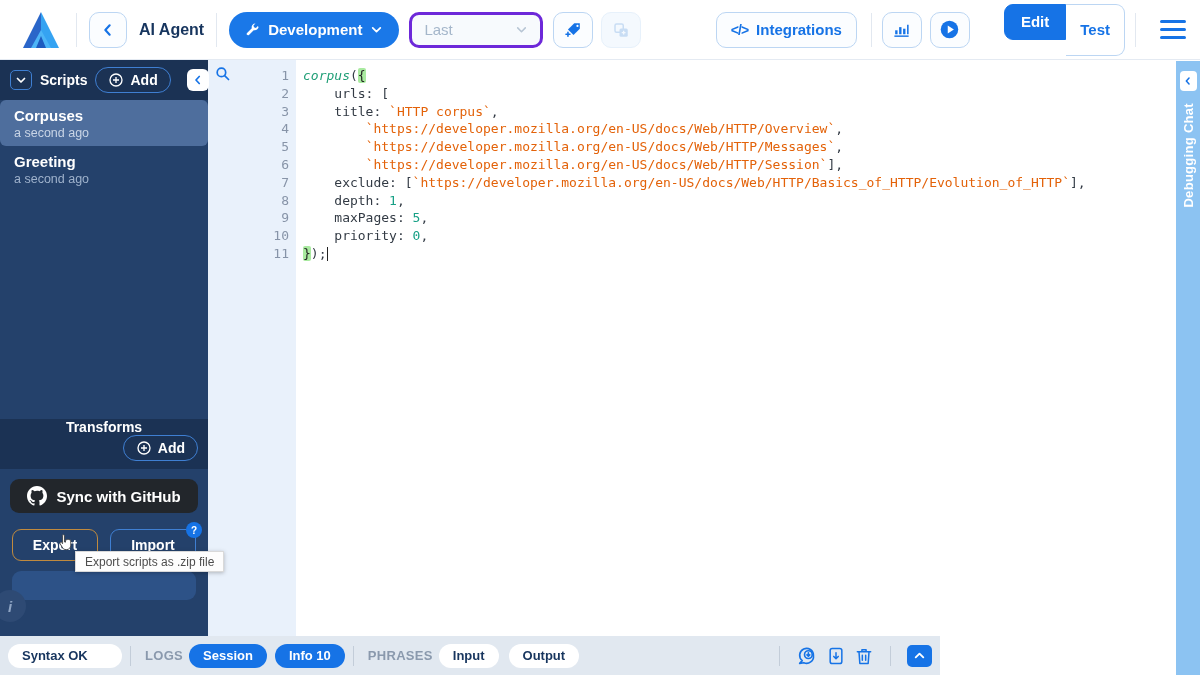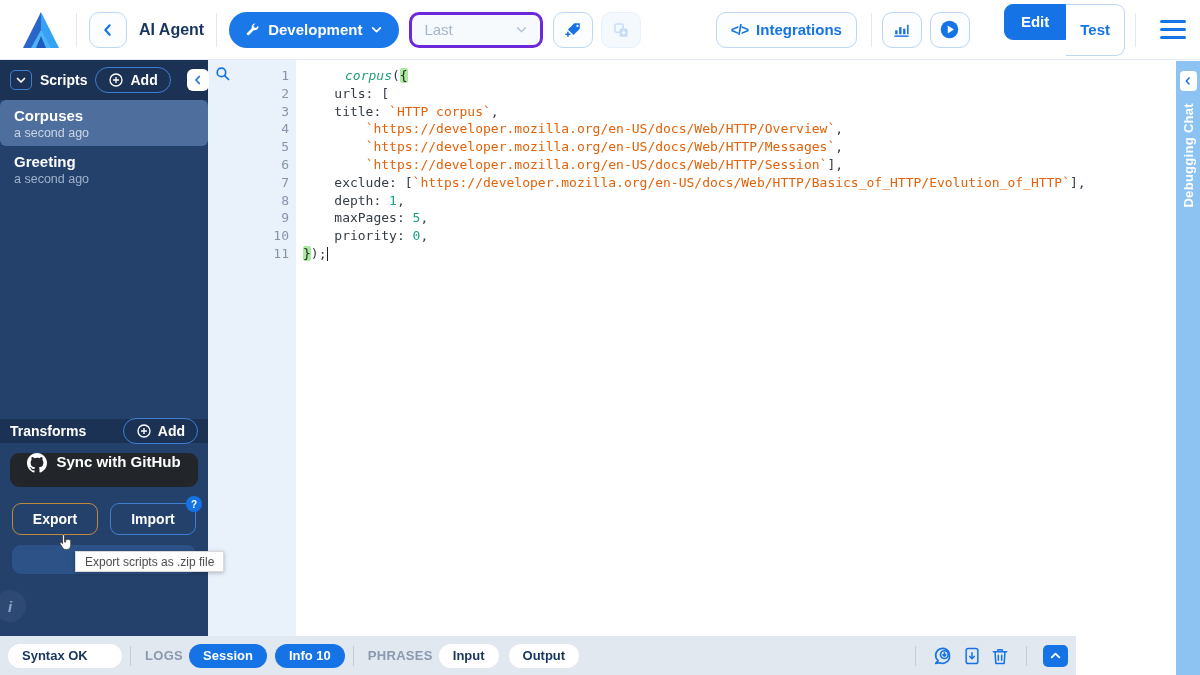--- a/index.html
+++ b/index.html
@@ -45,23 +45,23 @@
              color:#fff; font-size:14px; font-weight:600; display:flex; align-items:center; gap:6px;
              padding:12px 12px; cursor:pointer; flex:none;text-align:center; }
   .sb-collapse { margin-left:8px; width:22px; height:22px; background:#fff; border-radius:6px; color:#1673e6;
                  display:flex; align-items:center; justify-content:center; cursor:pointer; flex:none; }
   .sb-item { padding:7px 14px 6px; cursor:pointer; flex:none; }
   .sb-item.selected { background:#4e6e9d;border-radius:6px; }
   .sb-item-name { color:#fff; font-size:15px; font-weight:700; }
   .sb-item-meta { color:#9fb2cc; font-size:12.5px; margin-top:2px; }
   .sb-item.selected .sb-item-meta { color:#c9d5e6; }
   .sb-gap { height:227px; flex:none; }
-  .sb-transforms { height:24px; }
+  .sb-transforms { height:50px;flex-direction:column; }
   .gh-btn { margin:10px 10px 0; height:34px; background:#22262b; border-radius:9px; color:#fff; font-size:15px;
-            font-weight:600; display:flex; align-items:flex-start; justify-content:center; gap:9px; cursor:pointer; flex:none; }
+            font-weight:600; display:flex; align-items:center; justify-content:center; gap:9px; cursor:pointer; flex:none; }
   .exp-row { margin:16px 12px 0; display:flex; gap:12px; flex:none; }
   .sb-btn { flex:1; height:32px; border-radius:9px; background:transparent; color:#fff; font-size:14px; font-weight:600;
             display:flex; align-items:center; justify-content:center; cursor:pointer; position:relative; }
   .export-btn { border:1.5px solid #c08a3e; }
   .import-btn { border:1.5px solid #3f7fd2; }
   .import-badge { position:absolute; top:-8px; right:-7px; width:16px; height:16px; border-radius:50%;
                   background:#1673e6; color:#fff; font-size:10px; font-weight:700; display:flex;
                   align-items:center; justify-content:center; }
   .hidden-btn { margin:10px 12px 0; height:29px; background:#2d5287; border-radius:9px; flex:none; cursor:pointer; }
   .tooltip { position:absolute; left:75px; top:491px; height:21px; background:#fdfdfd; color:#4d4d4d;
@@ -73,37 +73,37 @@
               display:flex; align-items:center; justify-content:center; }
 
   
   .gutter { position:absolute; top:60px; left:208px; width:88px; height:576px; background:#e9f1fb; }
   .search-ic { position:absolute; top:5px; left:6px; color:#1673e6; cursor:pointer; }
   .line-numbers { position:absolute; top:7px; right:7px; text-align:right;
                   font-family:"DejaVu Sans Mono", monospace; font-size:13px; line-height:17.8px; color:#8794a8; }
   .code-area { position:absolute; top:60px; left:296px; width:880px; height:576px; background:#fff;
                overflow:hidden; padding:7px 0 0 7px; }
   .code-line { white-space:pre; font-family:"DejaVu Sans Mono", monospace; font-size:13px; line-height:17.8px; color:#333b45; }
-  .tok-kw { color:#1f9e76; font-style:italic;margin-left:42px; }
+  .tok-kw { color:#1f9e76; font-style:italic; }
   .tok-str { color:#e36209; }
   .tok-num { color:#17a086; }
   .tok-pl { color:#333b45; }
   .tok-hl { background:#a9eaa0; color:#222; border-radius:2px; }
   .tok-cursor { display:inline-block; width:0; height:14px; border-left:1.5px solid #222; vertical-align:middle; margin-left:1px; }
 
   
   .debug-strip { position:absolute; top:61px; right:0; width:24px; height:614px; background:#8cc3f2;
                  display:flex; flex-direction:column; align-items:center; z-index:20; }
   .debug-collapse { margin-top:10px; width:17px; height:20px; background:#fff; border-radius:4px; color:#1673e6;
                     display:flex; align-items:center; justify-content:center; cursor:pointer; flex:none; }
   .debug-label { margin-top:12px; writing-mode:vertical-rl; transform:rotate(180deg); color:#fff;
                  font-size:13px; font-weight:700; letter-spacing:.3px; }
 
   
-  .statusbar { position:absolute; bottom:0; left:0; width:1076px; height:39px; background:#e1e8f0;
+  .statusbar { position:absolute; bottom:0; left:0; width:940px; height:39px; background:#e1e8f0;
                display:flex; align-items:center; padding:0 8px; z-index:15; }
   .pill { height:24px; border-radius:12px; display:flex; align-items:center; padding:0 14px;
           font-size:13px; font-weight:700; cursor:pointer; flex:none; }
   .pill-white { background:#fff; color:#17355e; }
   .pill-blue { background:#1673e6; color:#fff; }
   .syntax-pill { width:114px; }
   .sb-div { width:1px; height:20px; background:#c3cdd9; margin:0 8px; flex:none; }
   .bar-label { color:#8a99ad; font-size:13px; font-weight:600; margin:0 6px; letter-spacing:.3px; flex:none; }
   .sb-icons { margin-left:auto; display:flex; align-items:center; gap:8px; }
   .sb-ic { color:#1673e6; cursor:pointer; display:flex; }

